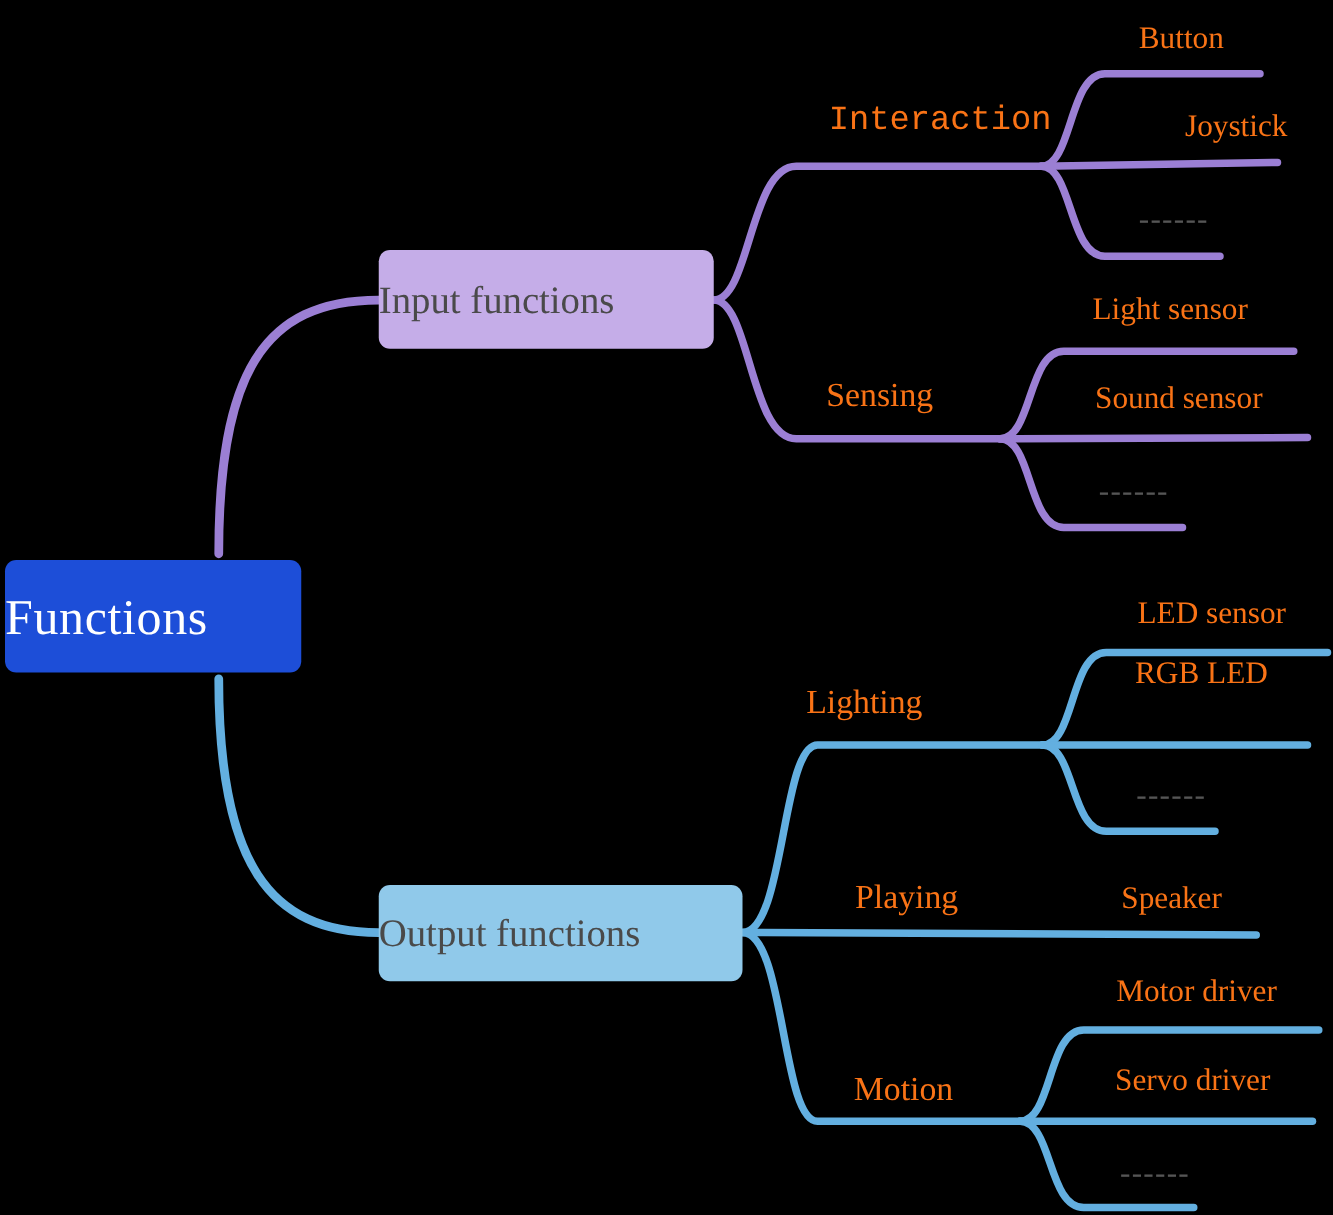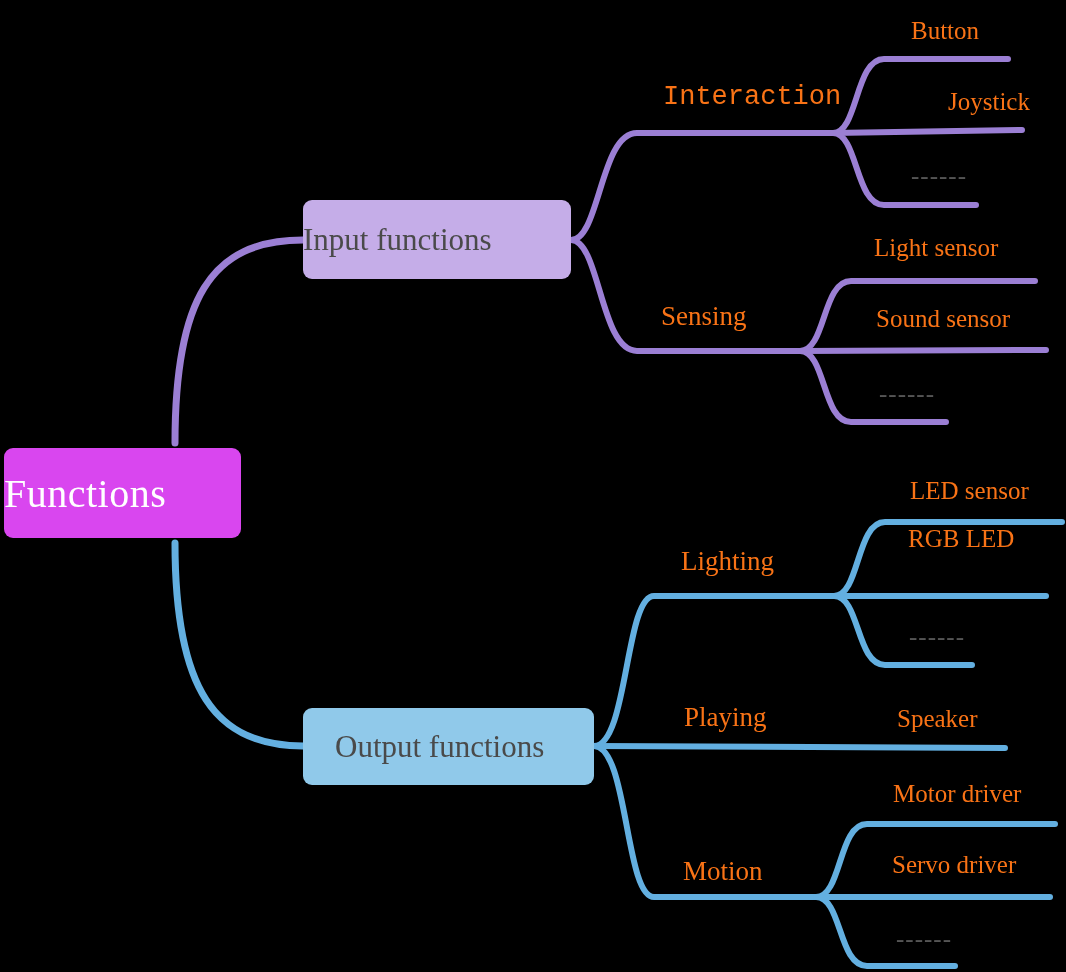--- a/index.html
+++ b/index.html
@@ -25,35 +25,34 @@
   .node {
     position: absolute;
     border-radius: 9px;
     display: flex;
     align-items: center;
     justify-content: flex-start;
     box-sizing: border-box;
     white-space: nowrap;
   }
   .node-root {
-    background: #d946ef;
+    background: #1d4ed8;
     color: #ffffff;
     font-size: 40px;
     letter-spacing: 0.5px;
   }
   .node-input {
     background: #c5ade8;
     color: #4a4a4a;
     font-size: 31px;
   }
   .node-output {
     background: #90c9ea;
     color: #4a4a4a;
     font-size: 31px;
-    padding-left: 32px;
   }
   .lbl {
     position: absolute;
     color: #f97316;
     font-size: 26px;
     white-space: nowrap;
     line-height: 1;
   }
   .lbl-l2 { font-size: 27px; }
   .lbl-leaf { font-size: 25px; }
@@ -118,21 +117,21 @@
   </div>
 
   <div class="node node-output" style="left:303px; top:708px; width:291px; height:77px;">
     <span>Output functions</span>
   </div>
 
   <div class="lbl lbl-l2" style="left:663px; top:84px;font-family:Liberation Mono, monospace;">Interaction</div>
 
   <div class="lbl lbl-l2" style="left:661px; top:303px;text-align:right;">Sensing</div>
 
-  <div class="lbl lbl-l2" style="left:681px; top:548px;">Lighting</div>
+  <div class="lbl lbl-l2" style="left:645px; top:548px;">Lighting</div>
 
   <div class="lbl lbl-l2" style="left:684px; top:704px;">Playing</div>
 
   <div class="lbl lbl-l2" style="left:683px; top:858px;">Motion</div>
 
   <div class="lbl lbl-leaf" style="left:911px; top:18px;">Button</div>
 
   <div class="lbl lbl-leaf" style="left:948px; top:89px;">Joystick</div>
 
   <div class="lbl lbl-leaf lbl-dash" style="left:911px; top:163px;">------</div>

